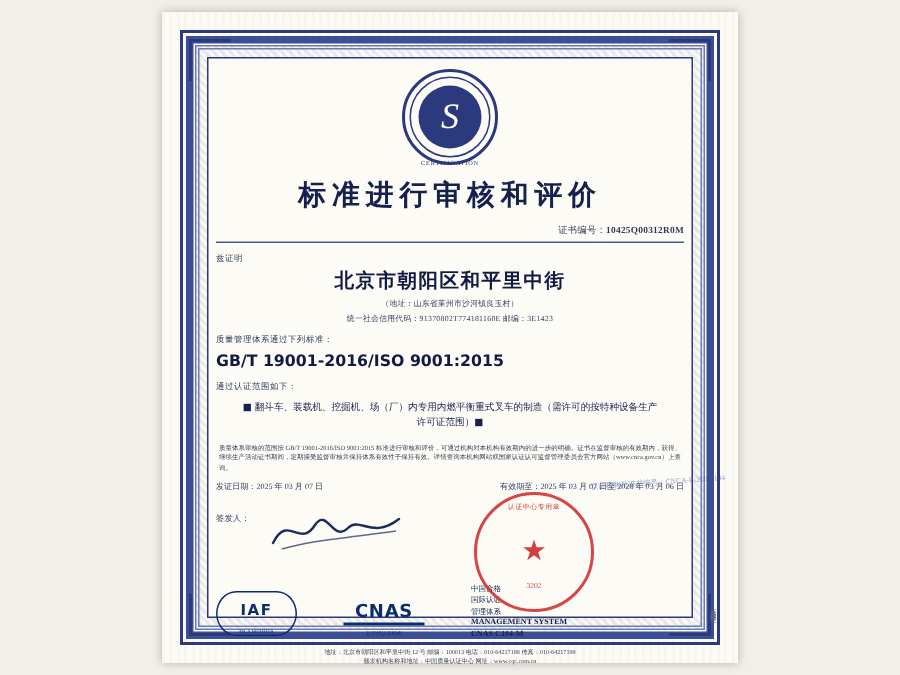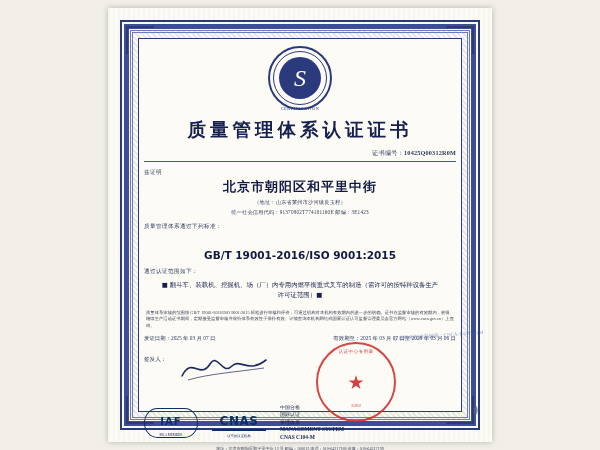--- a/index.html
+++ b/index.html
@@ -111,25 +111,24 @@
     font-weight:bold;
     color:#111a42;
     letter-spacing:1px;
     margin-top:1px;
     font-family:"DejaVu Sans", sans-serif;
   }
   .sub-center{
     text-align:center;font-size:5.2px;color:#34405e;margin-top:3px;letter-spacing:.2px;
   }
   .standard{
-    text-align:center;
     font-size:10.5px;
     font-weight:bold;
     color:#111a42;
-    margin-top:18px;
+    margin-top:4px;
     font-family:"DejaVu Sans", sans-serif;
   }
   .scope-box{
     margin-top:5px;
     font-size:6.4px;line-height:1.55;color:#16204e;
     text-align:center;
     padding:0 16px;
     font-family:"DejaVu Sans", sans-serif;
   }
   .fineprint{
@@ -169,21 +168,21 @@
   .stamp .toptext{
     position:absolute;left:0;right:0;top:7px;text-align:center;
     font-size:4.6px;color:#cf2c2c;opacity:.9;letter-spacing:.4px;
   }
   .blue-stamp{
     position:absolute;left:236px;top:-16px;width:120px;height:46px;
     color:#3b4fa0;opacity:.55;font-size:5px;text-align:center;
     transform:rotate(-4deg);
   }
   .logos{
-    margin-top:2px;display:flex;align-items:center;gap:10px;
+    margin-top:2px;display:flex;align-items:center;gap:27px;
   }
   .iaf{
     width:54px;height:30px;position:relative;
   }
   .iaf .circ{
     position:absolute;inset:0;border:1.6px solid #0b2e6b;border-radius:50%/100%;
   }
   .iaf .txt{
     position:absolute;left:0;right:0;top:8px;text-align:center;
     font-size:10px;font-weight:bold;color:#0b2e6b;letter-spacing:1px;
@@ -244,21 +243,21 @@
 
     <div class="content">
 
       <div class="emblem">
         <div class="ring"></div>
         <div class="ring2"></div>
         <div class="disc">S</div>
         <div class="arc-text">CERTIFICATION</div>
       </div>
 
-      <div class="title">质量管理体系认证证书</div>
+      <div class="title">标准进行审核和评价</div>
 
       <div class="cert-no">
         <span>证书编号：</span><b>10425Q00312R0M</b>
       </div>
       <div class="rule"></div>
 
       <div class="field">
         <div class="flabel">兹证明</div>
         <div class="company">北京市朝阳区和平里中街</div>
         <div class="sub-center">（地址：山东省莱州市沙河镇良玉村）</div>

